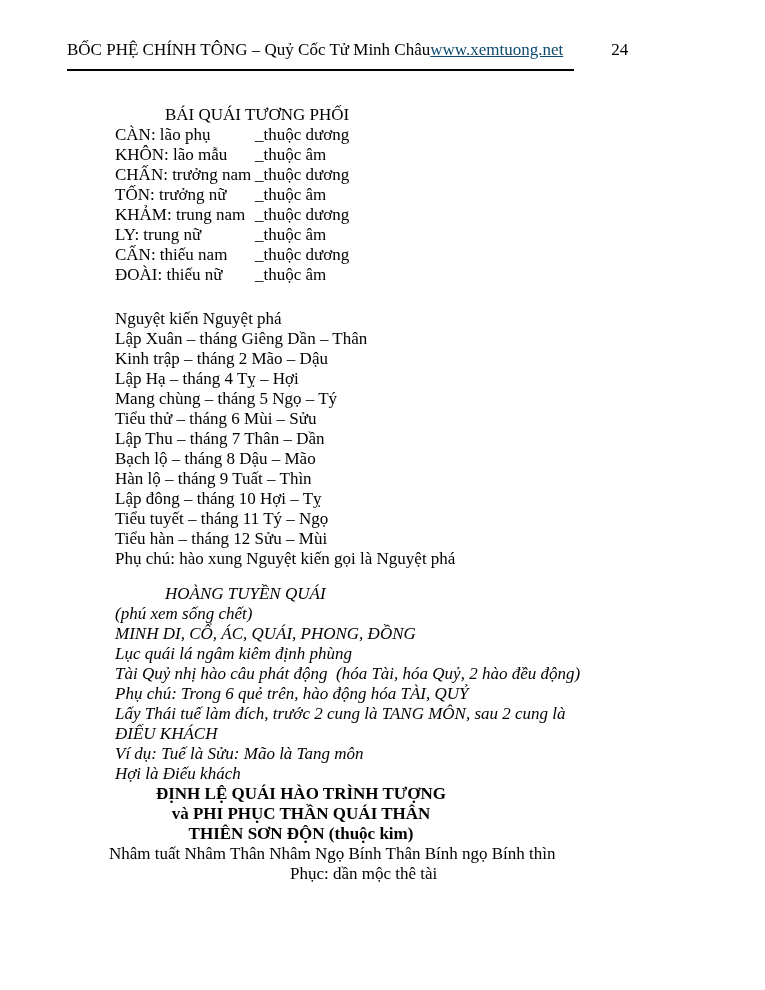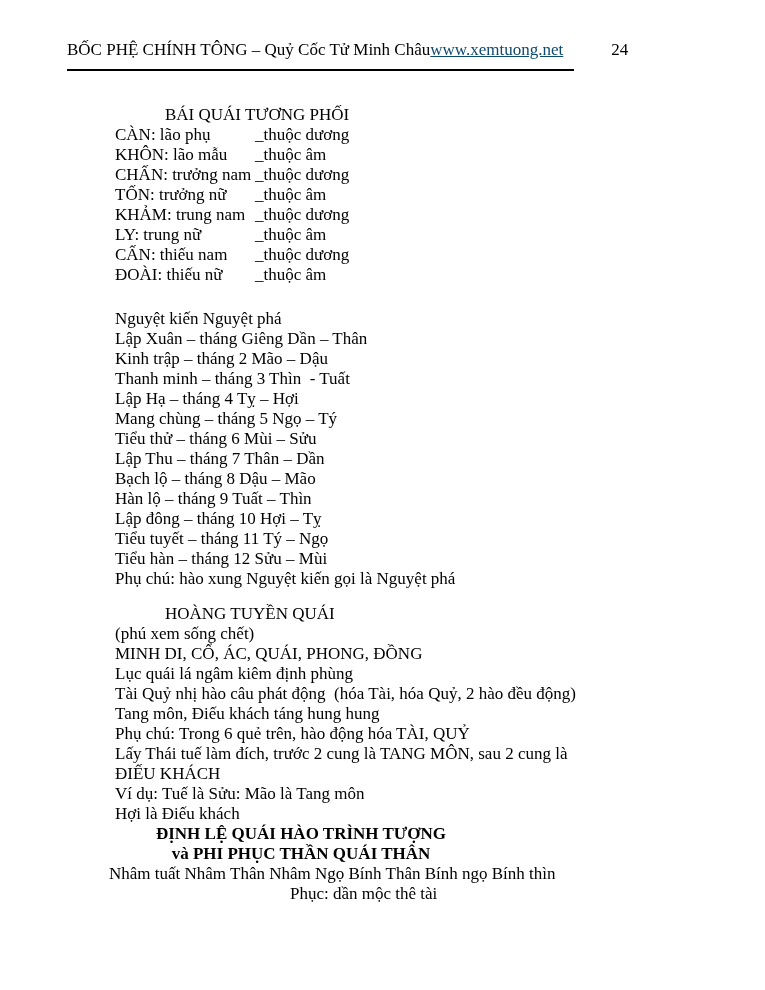--- a/index.html
+++ b/index.html
@@ -53,21 +53,21 @@
   .section-title {
     line-height: 20px;
     margin-left: 50px;
     white-space: pre-wrap;
   }
   .section-title.bold {
     font-weight: bold;
   }
   .sec-1 { margin-top: 11px; }
   .sec-2 { margin-top: 24px; }
-  .sec-3 { margin-top: 15px; }
+  .sec-3 { margin-top: 15px; font-style: italic; }
   .row { display: flex; }
   .row .cell-name {
     width: 140px;
     flex: 0 0 auto;
   }
   .center-block {
     width: 372px;
     text-align: center;
   }
   .center-block .line { font-weight: bold; }
@@ -135,21 +135,20 @@
 
     <div class="section sec-2">
       <div>
 
           <div class="line">Nguyệt kiến Nguyệt phá</div>
 
           <div class="line">Lập Xuân – tháng Giêng Dần – Thân</div>
 
           <div class="line">Kinh trập – tháng 2 Mão – Dậu</div>
 
-          <div class="line">Thanh minh – tháng 3 Thìn  - Tuất</div>
 
           <div class="line">Lập Hạ – tháng 4 Tỵ – Hợi</div>
 
           <div class="line">Mang chùng – tháng 5 Ngọ – Tý</div>
 
           <div class="line">Tiểu thử – tháng 6 Mùi – Sửu</div>
 
           <div class="line">Lập Thu – tháng 7 Thân – Dần</div>
 
           <div class="line">Bạch lộ – tháng 8 Dậu – Mão</div>
@@ -171,35 +170,35 @@
       <div>
 
           <div class="line">(phú xem sống chết)</div>
 
           <div class="line">MINH DI, CỔ, ÁC, QUÁI, PHONG, ĐỒNG</div>
 
           <div class="line">Lục quái lá ngâm kiêm định phùng</div>
 
           <div class="line">Tài Quỷ nhị hào câu phát động  (hóa Tài, hóa Quỷ, 2 hào đều động)</div>
 
-          <div class="line">Tang môn, Điếu khách táng hung hung</div>
 
           <div class="line">Phụ chú: Trong 6 quẻ trên, hào động hóa TÀI, QUỶ</div>
 
           <div class="line">Lấy Thái tuế làm đích, trước 2 cung là TANG MÔN, sau 2 cung là ĐIẾU KHÁCH</div>
 
           <div class="line">Ví dụ: Tuế là Sửu: Mão là Tang môn</div>
 
           <div class="line">Hợi là Điếu khách</div>
         </div>
     </div>
 
     <div class="section sec-4">
       <div class="center-block">
         <div class="line">ĐỊNH LỆ QUÁI HÀO TRÌNH TƯỢNG</div>
         <div class="line">và PHI PHỤC THẦN QUÁI THÂN</div>
+        <div class="line">THIÊN SƠN ĐỘN (thuộc kim)</div>
       </div>
       <div class="line last-line">Nhâm tuất Nhâm Thân Nhâm Ngọ Bính Thân Bính ngọ Bính thìn</div>
       <div class="line phuc-line">Phục: dần mộc thê tài</div>
     </div>
 
   </div>
 </div>
 
 </body></html>

